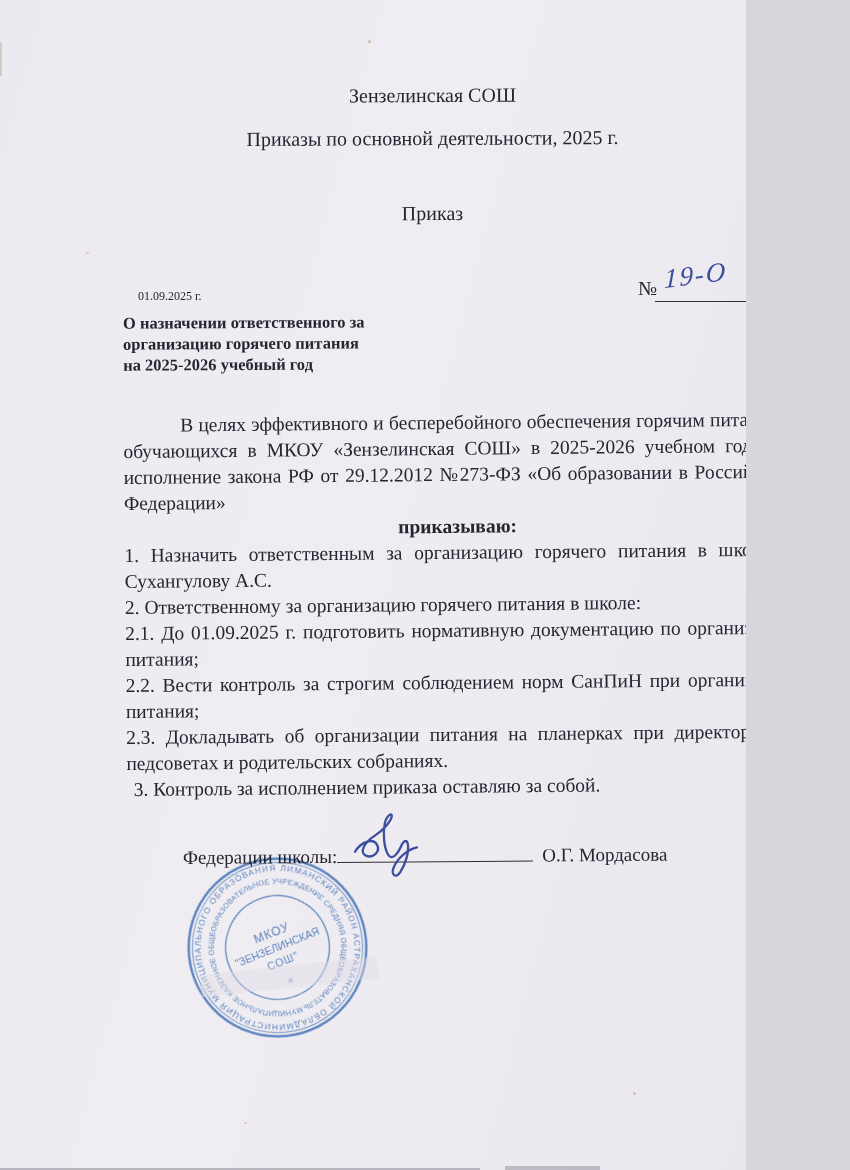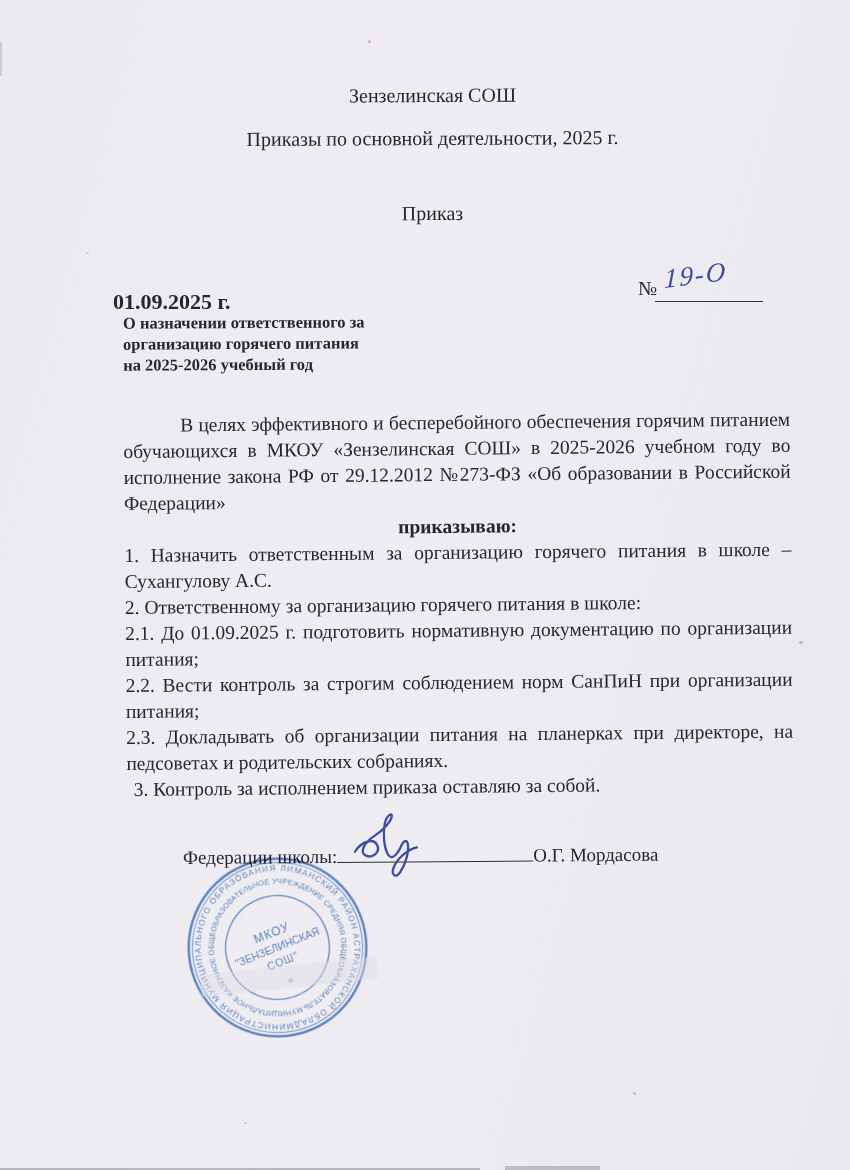--- a/index.html
+++ b/index.html
@@ -1,56 +1,56 @@
 <!DOCTYPE html>
 <html><head>
 <meta charset="utf-8">
 <style>
   html,body { margin:0; padding:0; background:#d8d6dc; }
   .page {
-    position:relative; width:850px; height:1170px; overflow:hidden;
+    position:relative; width:746px; height:1170px; overflow:hidden;
     background:linear-gradient(105deg,#eceaf0 0%,#efedf2 45%,#eae8ee 100%);
     font-family:"Liberation Serif","DejaVu Serif",serif;
     color:#262530;
   }
   
   .center-line { position:absolute; left:15px; width:835px; text-align:center; transform:rotate(-0.3deg); }
   .school-name   { top:84px;  font-size:20px; }
   .folder-title  { top:127px; font-size:20px; }
   .doc-type      { top:202px; font-size:20px; }
 
   
   .number-block { position:absolute; top:262px; left:638px; width:150px; height:50px; }
   .number-label { position:absolute; left:0; top:15px; font-size:20px; }
   .number-rule  { position:absolute; left:17px; top:39px; width:108px; border-bottom:1.7px solid #31303a; }
   .number-value {
     position:absolute; left:26px; top:-2px; font-size:27px; font-style:italic;
     color:#3c4c9f; letter-spacing:2px; transform:rotate(-7deg) skewX(-8deg); white-space:nowrap;
   }
 
   
-  .order-date { position:absolute; top:289px; left:113px; font-size:22px;font-weight:bold; }
+  .order-date { position:absolute; top:289px; left:138px; font-size:12px; }
   .order-subject { position:absolute; top:312px; left:123px; font-size:16.5px; font-weight:bold; line-height:21px; transform:rotate(-0.3deg); }
 
   
   .main {
     position:absolute; top:413px; left:123px; width:667px;
     font-size:19.5px; line-height:26px; text-align:justify;
     transform:rotate(-0.55deg); transform-origin:left top;
   }
   .main p { margin:0; }
   .intro { text-indent:57px; }
   .resolve { text-align:center; font-weight:bold; }
   .items p:last-child { padding-left:7px; }
 
   
   .sig-row { position:absolute; top:845px; left:183px; width:560px; transform:rotate(-0.4deg); font-size:19px; white-space:nowrap; }
   .sig-line { display:inline-block; position:relative; width:196px; height:14px; border-bottom:1.7px solid #2e2d37; }
   .sig-svg { position:absolute; left:14px; bottom:-14px; width:112px; height:64px; overflow:visible; }
-  .sig-name { margin-left:0; }
+  .sig-name { margin-left:9px; }
 
   
   .stamp {
     position:absolute; left:185px; top:855px; width:185px; height:185px;
     transform:rotate(-22deg); opacity:.88; mix-blend-mode:multiply; filter:blur(.3px);
     z-index:5;
   }
 
   
   .speck { position:absolute; border-radius:50%; }

